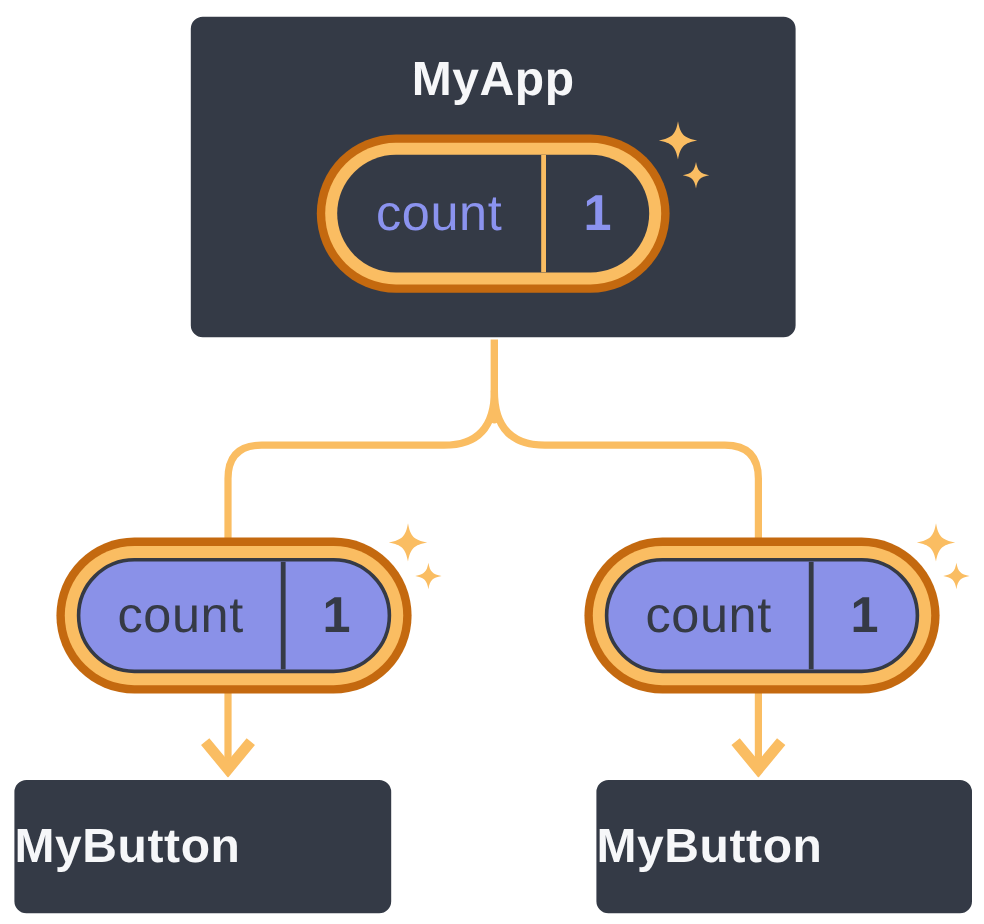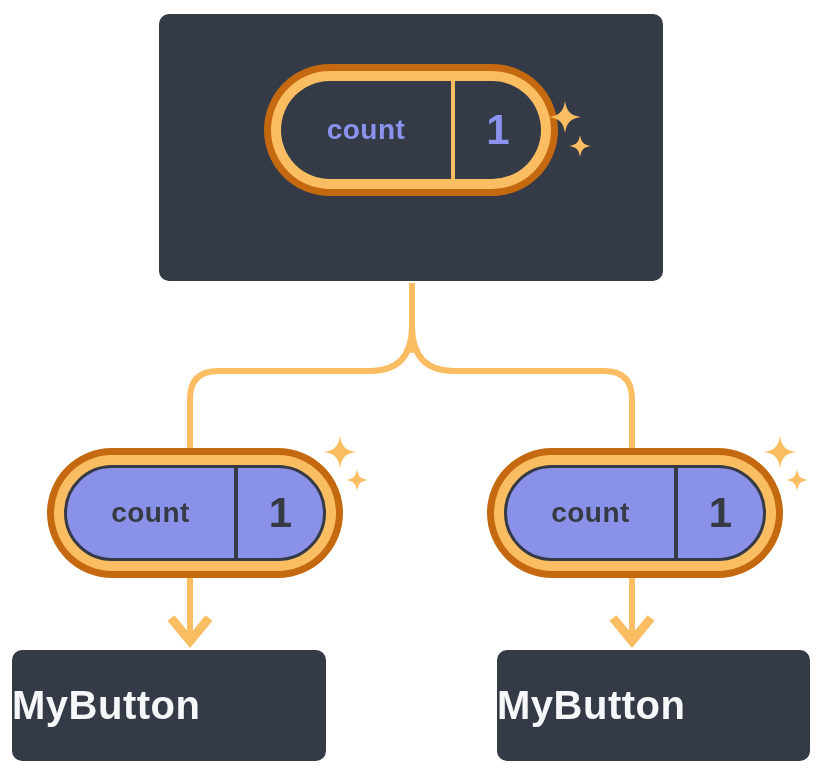--- a/index.html
+++ b/index.html
@@ -55,21 +55,21 @@
     background:var(--box-bg,#343a46);
     color:var(--purple-text,#8b93ef);
   }
   .pill-core.purple{
     background:var(--purple-fill,#8a91e8);
     color:var(--dark-text,#353a45);
     border:3px solid var(--dark-text,#353a45);
   }
   .pill-label{
     flex:0 0 167px;display:flex;align-items:center;justify-content:center;
-    font-size:28px;font-weight:700;letter-spacing:.5px;
+    font-size:42px;font-weight:400;letter-spacing:.5px;
   }
   .pill-core.dark .pill-label{flex-basis:170px;}
   .pill-divider{flex:0 0 4px;}
   .pill-core.dark .pill-divider{background:var(--ring-light,#fabd62);}
   .pill-core.purple .pill-divider{background:var(--dark-text,#353a45);}
   .pill-value{
     flex:1;display:flex;align-items:center;justify-content:center;
     font-size:42px;font-weight:700;
   }
 </style>
@@ -86,20 +86,21 @@
       <path d="M190 572 L190 638"></path>
       <path d="M632 572 L632 638"></path>
     </g>
     <g stroke="var(--connector)" stroke-width="9" fill="none" stroke-linejoin="miter">
       <path d="M171 618 L190 641 L209 618"></path>
       <path d="M613 618 L632 641 L651 618"></path>
     </g>
   </svg>
 
   <div class="card" id="root-card">
+    <div class="card-title">MyApp</div>
     <div class="pill" id="root-pill">
       <div class="ring-light">
         <div class="pill-core dark">
           <div class="pill-label">count</div>
           <div class="pill-divider"></div>
           <div class="pill-value">1</div>
         </div>
       </div>
     </div>
   </div>

